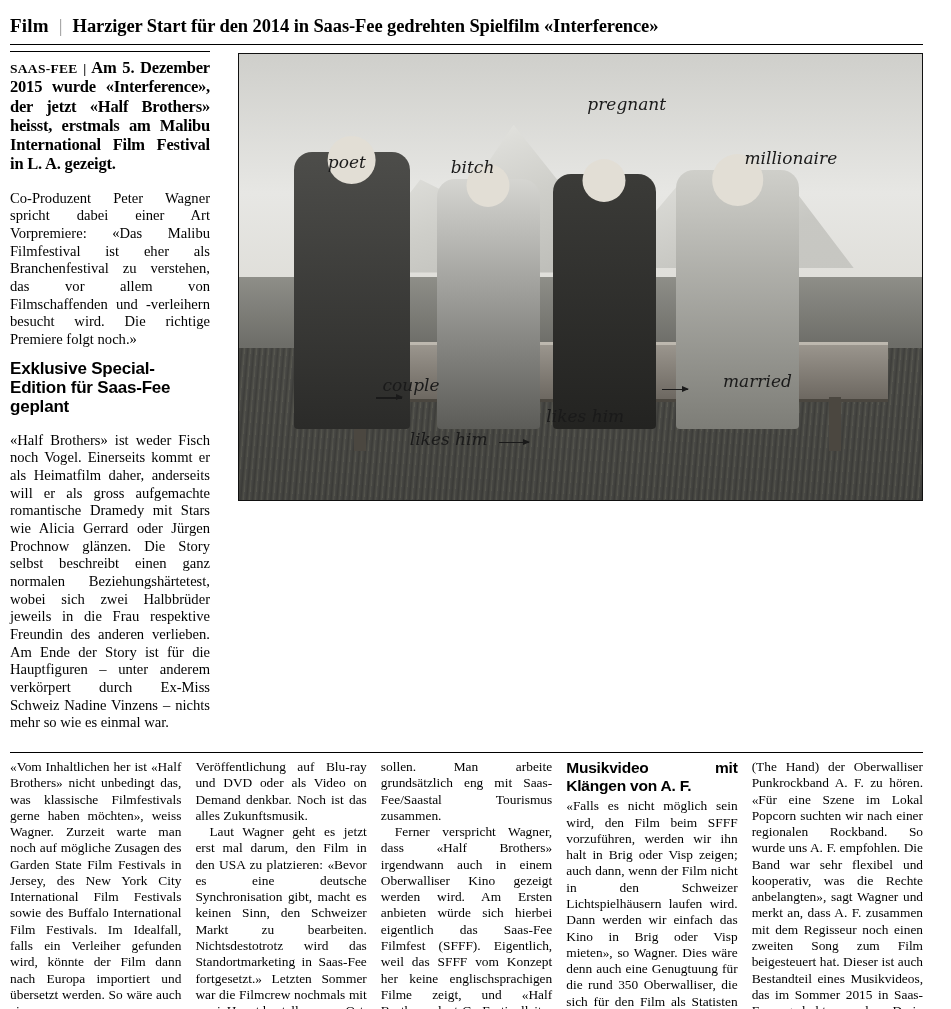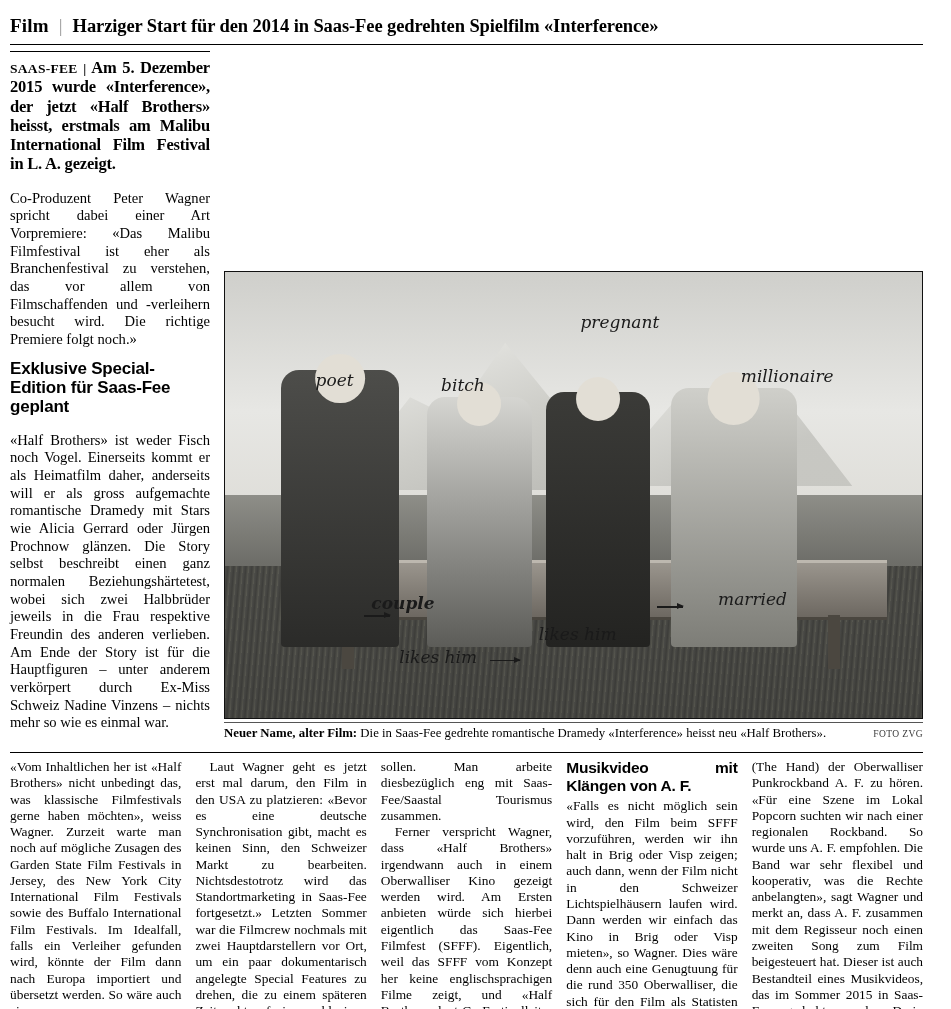--- a/index.html
+++ b/index.html
@@ -58,22 +58,22 @@
     font-size: 60px;
     line-height: 0.98;
     letter-spacing: -1.2px;
     margin: 2px 0 10px 0;
   }
   .headline .l2 { display: block; }
 
   
   .upper {
     display: flex;
-    gap: 14px;
-    align-items: flex-end;
+    gap: 28px;
+    align-items: flex-start;
   }
   .lead-col {
     width: 200px;
     flex: 0 0 200px;
     border-top: 1.2px solid #000;
     padding-top: 6px;
   }
   .lead-para {
     font-family: "Liberation Serif", serif;
     font-weight: bold;
@@ -193,21 +193,21 @@
     font-family: "DejaVu Serif", serif;
     font-style: italic;
     font-size: 17px;
     color: #1a1a1a;
     white-space: nowrap;
   }
   .hw-poet      { left: 13%; top: 22%; }
   .hw-bitch     { left: 31%; top: 23%; }
   .hw-pregnant  { left: 51%; top: 9%; }
   .hw-million   { left: 74%; top: 21%; }
-  .hw-couple    { left: 21%; top: 72%; font-weight: bold; }
+  .hw-couple    { left: 21%; top: 72%; }
   .hw-likes1    { left: 25%; top: 84%; }
   .hw-likes2    { left: 45%; top: 79%; }
   .hw-married   { left: 65%; top: 71%; margin-left: 40px; }
   .arrow {
     position: absolute;
     height: 1.4px;
     background: #1a1a1a;
   }
   .arrow::after {
     content: "";
@@ -326,41 +326,38 @@
         <span class="handwrite hw-couple">couple</span>
         <span class="handwrite hw-likes1">likes him</span>
         <span class="handwrite hw-likes2">likes him</span>
         <span class="handwrite hw-married">married</span>
 
         <span class="arrow a1"></span>
         <span class="arrow a2"></span>
         <span class="arrow a3"></span>
       </div>
 
-      <div class="caption">
-        <span><b>Neuer Name, alter Film:</b><span> Die in Saas-Fee gedrehte romantische Dramedy «Interference» heisst neu «Half Brothers».</span></span>
-        <span class="credit">FOTO ZVG</span>
-      </div>
     </div>
   </div>
 
   <hr class="rule-mid">
 
   <div class="cols">
 
     <div class="col">
       <p class="first">«Vom Inhaltlichen her ist «Half Brothers» nicht unbedingt das, was klassische Filmfestivals gerne haben möchten», weiss Wagner. Zurzeit warte man noch auf mögliche Zusagen des Garden State Film Festivals in Jersey, des New York City International Film Festivals sowie des Buffalo International Film Festivals. Im Idealfall, falls ein Verleiher gefunden wird, könnte der Film dann nach Europa importiert und übersetzt werden. So wäre auch eine</p>
     </div>
 
     <div class="col">
+      <p class="first">Veröffentlichung auf Blu-ray und DVD oder als Video on Demand denkbar. Noch ist das alles Zukunftsmusik.</p>
       <p>Laut Wagner geht es jetzt erst mal darum, den Film in den USA zu platzieren: «Bevor es eine deutsche Synchronisation gibt, macht es keinen Sinn, den Schweizer Markt zu bearbeiten. Nichtsdestotrotz wird das Standortmarketing in Saas-Fee fortgesetzt.» Letzten Sommer war die Filmcrew nochmals mit zwei Hauptdarstellern vor Ort, um ein paar dokumentarisch angelegte Special Features zu drehen, die zu einem späteren Zeitpunkt auf einer exklusiven Saas-Fee-Edition (Blu-ray, DVD oder Download) Platz finden</p>
     </div>
 
     <div class="col">
-      <p class="first">sollen. Man arbeite diesbezüglich eng mit Saas-Fee/Saastal Tourismus zusammen.</p>
+      <p class="first">sollen. Man arbeite grundsätzlich eng mit Saas-Fee/Saastal Tourismus zusammen.</p>
       <p>Ferner verspricht Wagner, dass «Half Brothers» irgendwann auch in einem Oberwalliser Kino gezeigt werden wird. Am Ersten anbieten würde sich hierbei eigentlich das Saas-Fee Filmfest (SFFF). Eigentlich, weil das SFFF vom Konzept her keine englischsprachigen Filme zeigt, und «Half Brothers» laut Co-Festivalleiter Gabriel Zurbriggen nicht die Art von Filmen repräsentiere, die man beim Saas-Fee Filmfest zeigen wolle, was jedoch eine Ausstrahlung ausserhalb des Wettbewerbs nicht grundsätzlich ausschliesse.</p>
     </div>
 
     <div class="col">
       <h3>Musikvideo mit Klängen von A. F.</h3>
       <p class="first">«Falls es nicht möglich sein wird, den Film beim SFFF vorzuführen, werden wir ihn halt in Brig oder Visp zeigen; auch dann, wenn der Film nicht in den Schweizer Lichtspielhäusern laufen wird. Dann werden wir einfach das Kino in Brig oder Visp mieten», so Wagner. Dies wäre denn auch eine Genugtuung für die rund 350 Oberwalliser, die sich für den Film als Statisten oder kleine Nebendarsteller zur Verfügung stellten.</p>
 
     </div>
 
     <div class="col">

